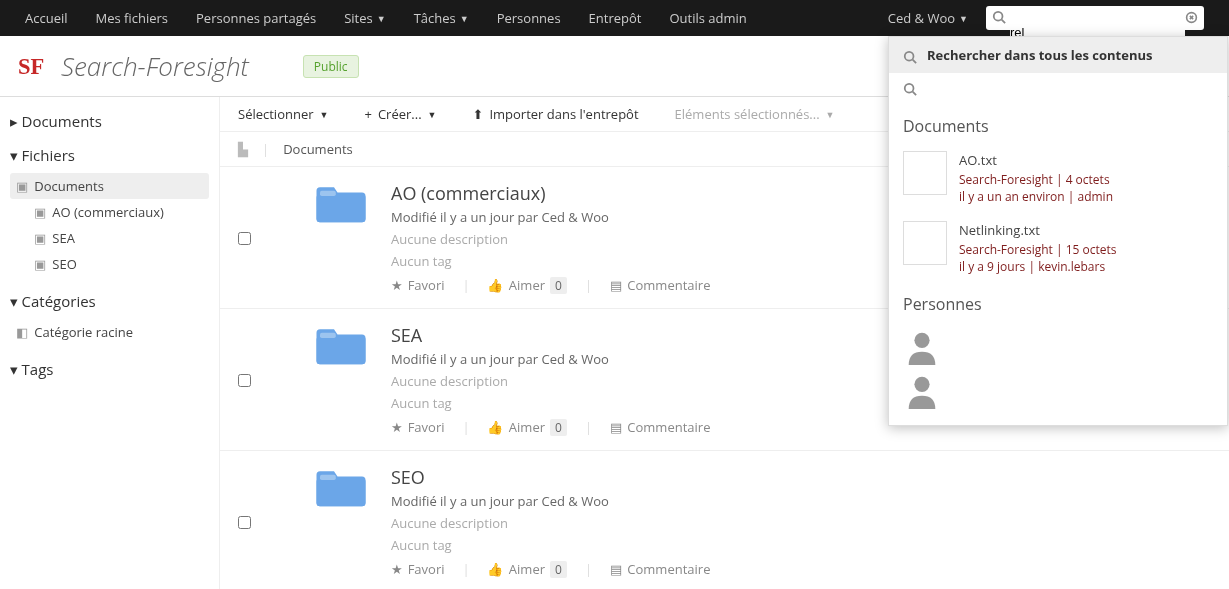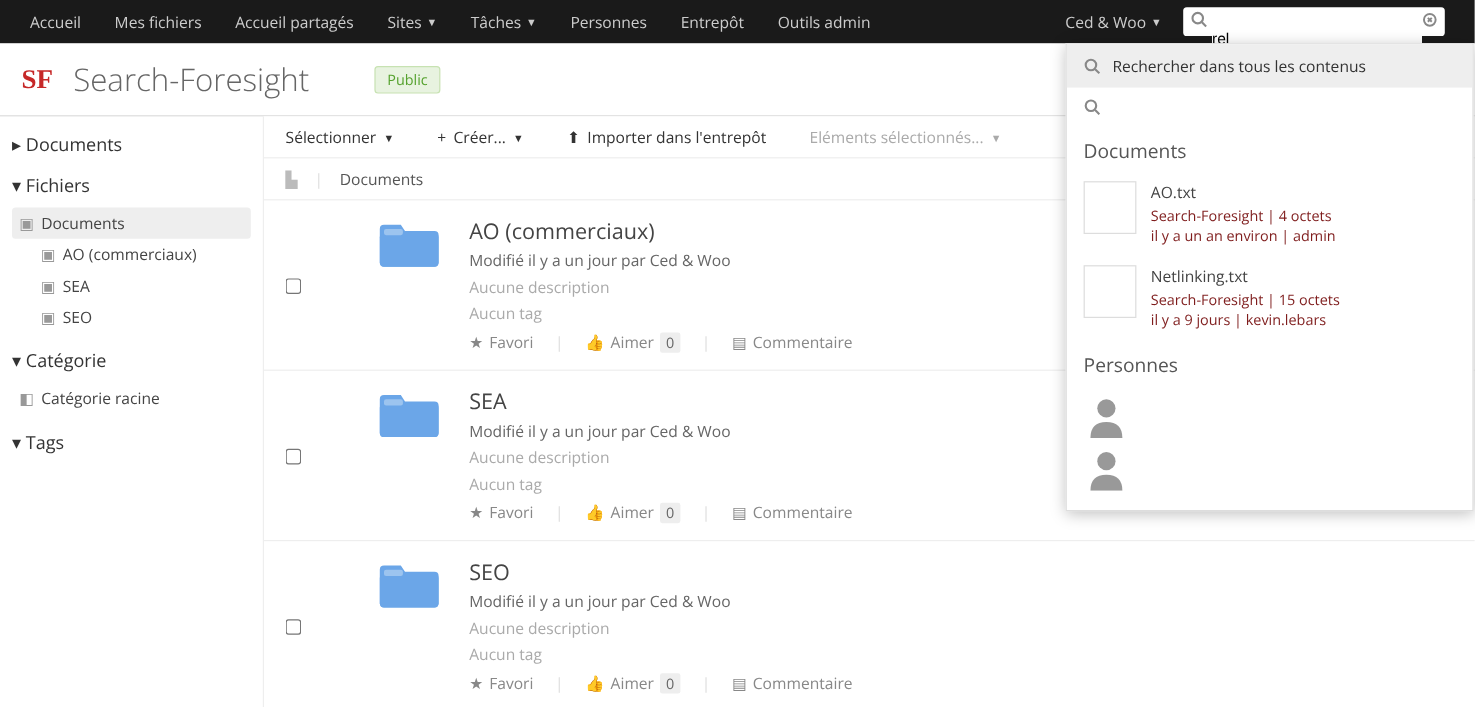--- a/index.html
+++ b/index.html
@@ -7,21 +7,21 @@
 .topnav { background: #1a1a1a; color: #ccc; height: 36px; display: flex; align-items: center; padding: 0 25px; justify-content: space-between; }
 .topnav-left { display: flex; gap: 28px; }
 .topnav-item { color: #ccc; cursor: pointer; font-size: 13px; display: flex; align-items: center; gap: 4px; }
 .topnav-right { display: flex; align-items: center; gap: 18px; }
 .search-box { background: #fff; border-radius: 3px; display: flex; align-items: center; padding: 2px 6px; width: 218px; height: 24px; }
 .search-box input { border: none; outline: none; font-size: 13px; flex: 1; min-width: 0; margin-top: 28px; }
 .search-icon { color: #888; font-size: 14px; margin-right: 4px; }
 .clear-icon { color: #888; font-size: 14px; cursor: pointer; }
 .header { display: flex; align-items: center; padding: 12px 15px; border-bottom: 1px solid #ddd; }
 .logo { width: 32px; height: 32px; margin-right: 14px; display: flex; align-items: center; justify-content: center; }
-.site-name { font-size: 26px; font-weight: 300; color: #666; margin-right: 14px; }
+.site-name { font-size: 26px; font-weight: 300; color: #666; margin-right: 14px; font-style: italic; }
 .public-badge { background: #e8f3e0; color: #56a22e; border: 1px solid #c7e2b2; border-radius: 3px; padding: 2px 10px; font-size: 12px; margin-left: 40px; }
 .header-right { margin-left: auto; display: flex; align-items: center; gap: 16px; }
 .header-link { color: #555; font-size: 13px; cursor: pointer; }
 .more-btn { background: #eee; border: 1px solid #ccc; border-radius: 3px; padding: 4px 10px; cursor: pointer; font-size: 13px; color: #555; }
 .main { display: flex; }
 .sidebar { width: 220px; padding: 14px 10px; border-right: 1px solid #eee; }
 .side-section { margin-bottom: 14px; }
 .side-header { font-size: 15px; color: #333; margin-bottom: 8px; cursor: pointer; display: flex; align-items: center; gap: 4px; }
 .tree-item { padding: 4px 6px; display: flex; align-items: center; gap: 6px; cursor: pointer; font-size: 13px; color: #444; border-radius: 3px; }
 .tree-item.active { background: #eee; }
@@ -37,40 +37,40 @@
 .doc-icon { width: 64px; display: flex; justify-content: center; margin-left: 40px; }
 .doc-body { flex: 1; }
 .doc-title { font-size: 18px; color: #444; margin-bottom: 3px; }
 .doc-meta { color: #666; font-size: 13px; margin-bottom: 4px; }
 .doc-muted { color: #aaa; font-size: 13px; margin-bottom: 4px; }
 .doc-actions { display: flex; gap: 18px; align-items: center; margin-top: 6px; color: #888; font-size: 13px; }
 .doc-action { display: flex; align-items: center; gap: 5px; cursor: pointer; }
 .count-badge { background: #eee; border-radius: 2px; padding: 0 5px; font-size: 12px; color: #666; }
 .sep { color: #ddd; }
 .search-dropdown { position: absolute; top: 36px; right: 1px; width: 340px; background: #fff; box-shadow: 0 2px 12px rgba(0,0,0,0.25); border: 1px solid #ddd; z-index: 100; padding-bottom: 10px; }
-.sd-row { padding: 9px 14px; display: flex; align-items: center; gap: 10px; cursor: pointer; color: #333; font-size: 13px; }
+.sd-row { padding: 9px 14px; display: flex; align-items: flex-end; gap: 10px; cursor: pointer; color: #333; font-size: 13px; font-weight: bold; }
 .sd-row.highlighted { background: #eee; }
 .sd-heading { padding: 10px 14px 6px; font-size: 16px; color: #555; }
 .sd-result { display: flex; gap: 12px; padding: 8px 14px; cursor: pointer; }
 .sd-thumb { width: 44px; height: 44px; border: 1px solid #ddd; background: #fff; }
 .sd-res-title { color: #444; font-size: 13px; margin-bottom: 2px; }
 .sd-res-meta { color: #7f1d1d; font-size: 12px; }
 .sd-person { width: 38px; height: 38px; margin: 6px 14px; }
 .caret { font-size: 9px; }
 .folder-svg { width: 56px; height: 44px; }
 .up-icon { color: #bbb; }
 </style>
 </head>
 <body>
 
 <div class="topnav">
   <div class="topnav-left">
     <span class="topnav-item">Accueil</span>
     <span class="topnav-item">Mes fichiers</span>
-    <span class="topnav-item">Accueil partagés</span>
+    <span class="topnav-item">Personnes partagés</span>
     <span class="topnav-item">
         <span>Sites</span>
         <span class="caret">▼</span>
       </span>
     <span class="topnav-item">
         <span>Tâches</span>
         <span class="caret">▼</span>
       </span>
     <span class="topnav-item">Personnes</span>
     <span class="topnav-item">Entrepôt</span>
@@ -189,21 +189,21 @@
           </div>
         <div class="tree-item">
             <span class="folder-icon">▣</span>
             <span>SEO</span>
           </div>
       </div>
     </div>
     <div class="side-section">
       <div class="side-header">
           <span>▾</span>
-          <span>Catégorie</span>
+          <span>Catégories</span>
         </div>
       <div class="tree-item">
           <span class="folder-icon">◧</span>
           <span>Catégorie racine</span>
         </div>
     </div>
     <div class="side-section">
       <div class="side-header">
           <span>▾</span>
           <span>Tags</span>

